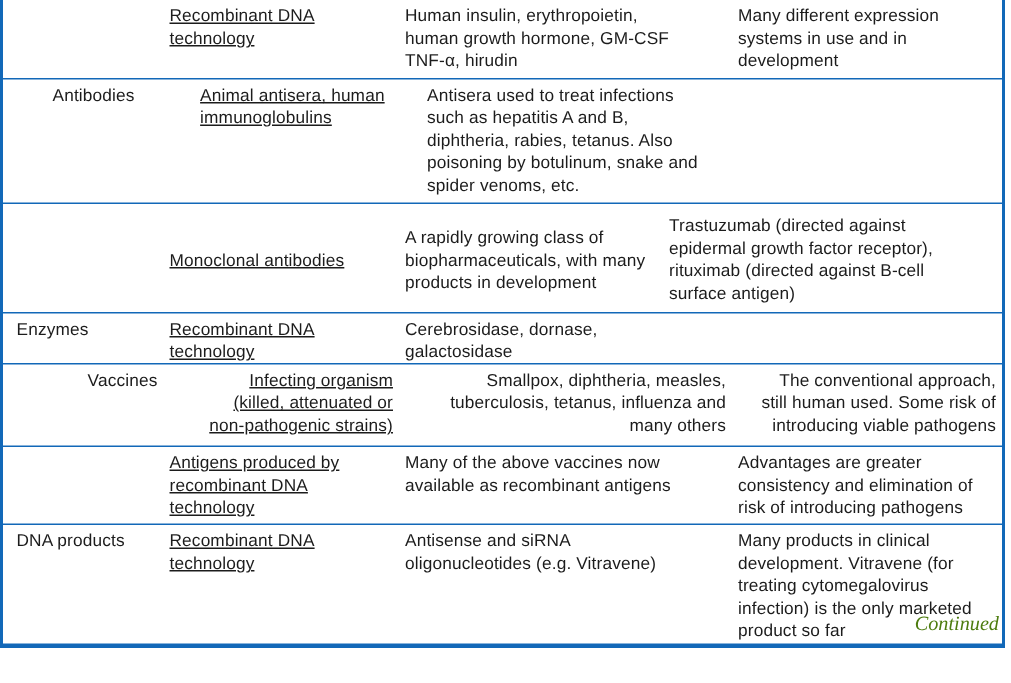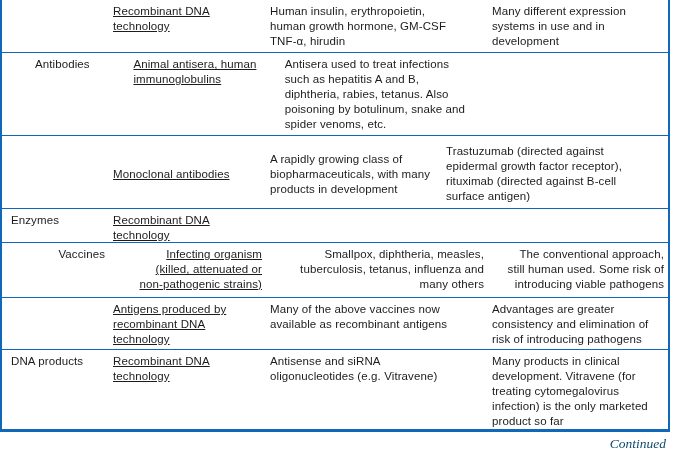--- a/index.html
+++ b/index.html
@@ -44,26 +44,26 @@
   .col-com { width: 176px; padding-right: 4px; }
   .r1 { height: 52px; }
   .r2 { height: 83px; padding-left: 24px; }
   .r3 { height: 73px; align-items: center; }
   .r4 { height: 34px; }
   .r5 { height: 55px; text-align: right; }
   .r6 { height: 52px; }
   .r7 { height: 80px; }
   .footer-note {
     position: absolute;
-    top: 436px;
+    top: 408px;
     right: 8px;
     font-family: "Liberation Serif", "DejaVu Serif", serif;
     font-style: italic;
     font-size: 13.5px;
-    color: #0c4a6e;
+    color: #4d7c0f;
   }
 </style>
 </head>
 <body>
 
 <div class="page">
 
   <div class="bio-table">
 
     <div class="t-row r1">
@@ -99,20 +99,22 @@
       <div class="cell col-ex">Trastuzumab (directed against
 epidermal growth factor receptor),
 rituximab (directed against B-cell
 surface antigen)</div>
     </div>
 
     <div class="t-row r4">
       <div class="cell col-cat">Enzymes</div>
       <div class="cell col-src">Recombinant DNA
 technology</div>
+      <div class="cell col-ex">Cerebrosidase, dornase,
+galactosidase</div>
       <div class="cell col-com"></div>
     </div>
 
     <div class="t-row r5">
       <div class="cell col-cat">Vaccines</div>
       <div class="cell col-src">Infecting organism
 (killed, attenuated or
 non-pathogenic strains)</div>
       <div class="cell col-ex">Smallpox, diphtheria, measles,
 tuberculosis, tetanus, influenza and

